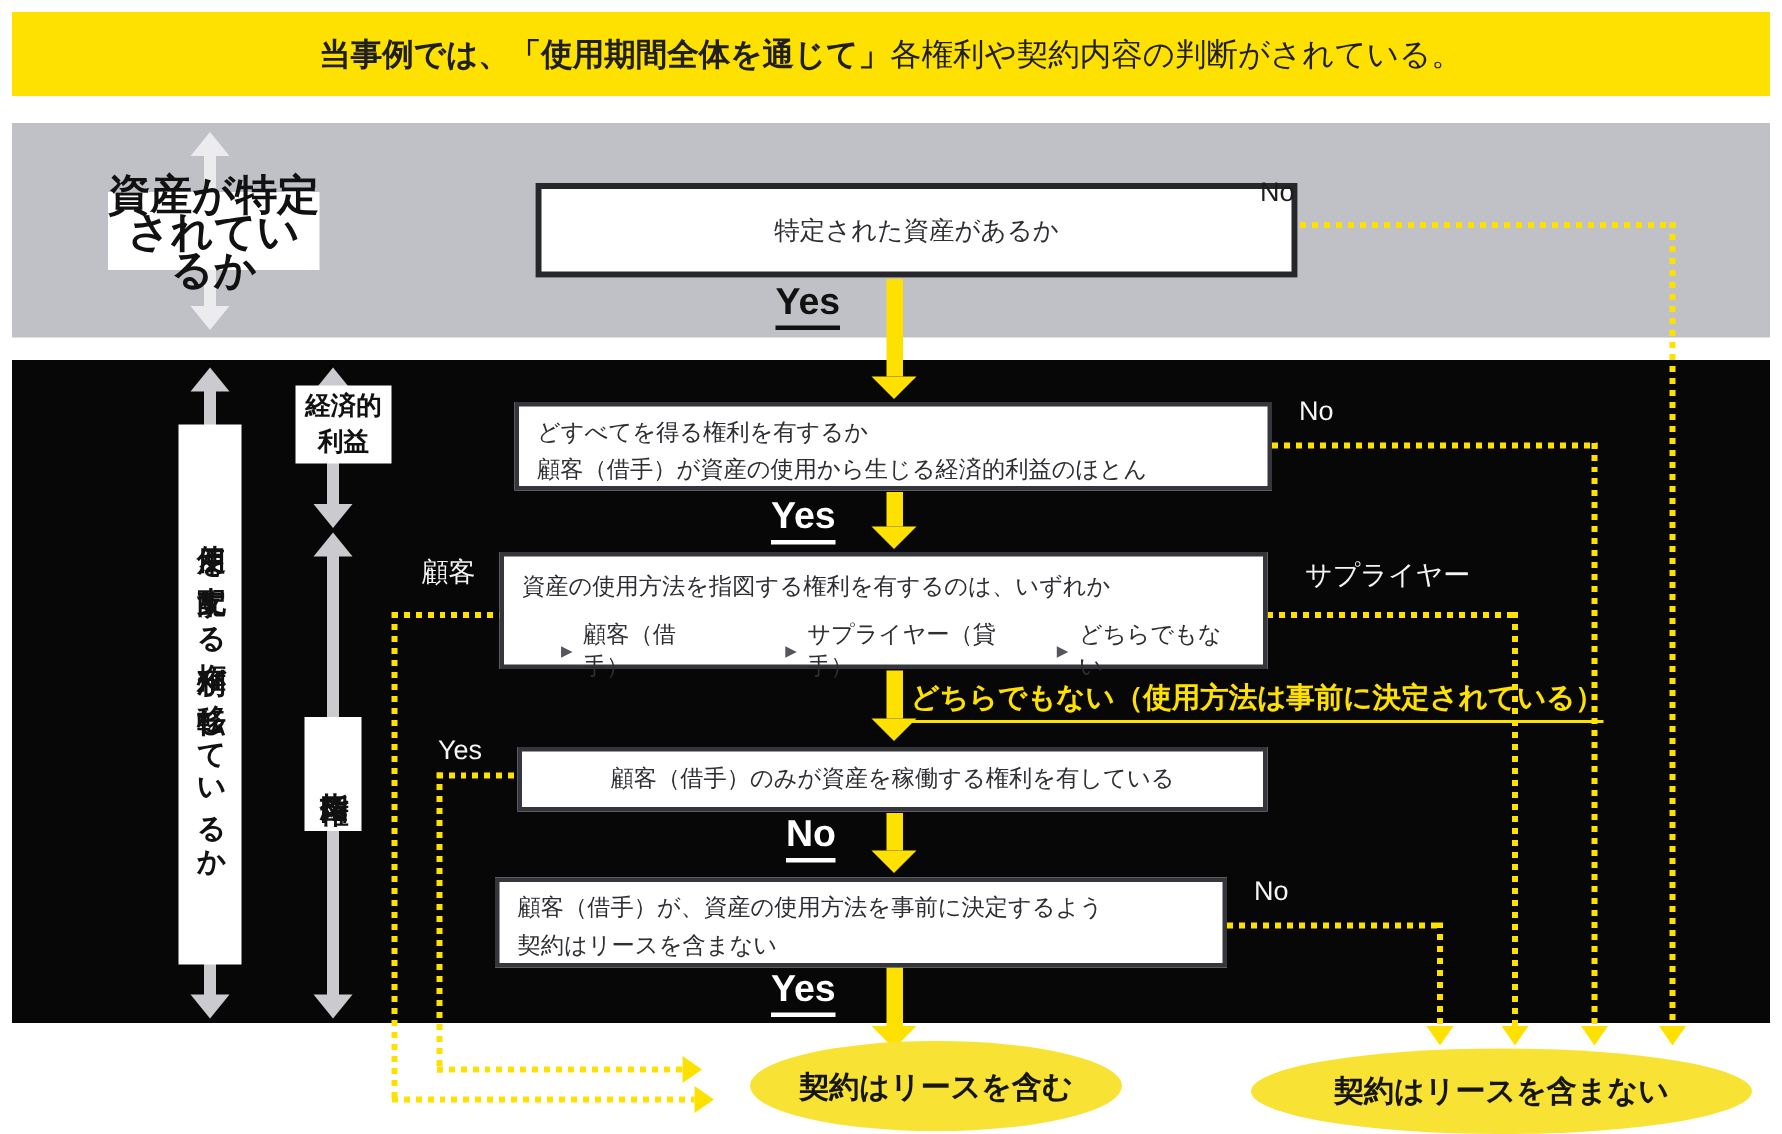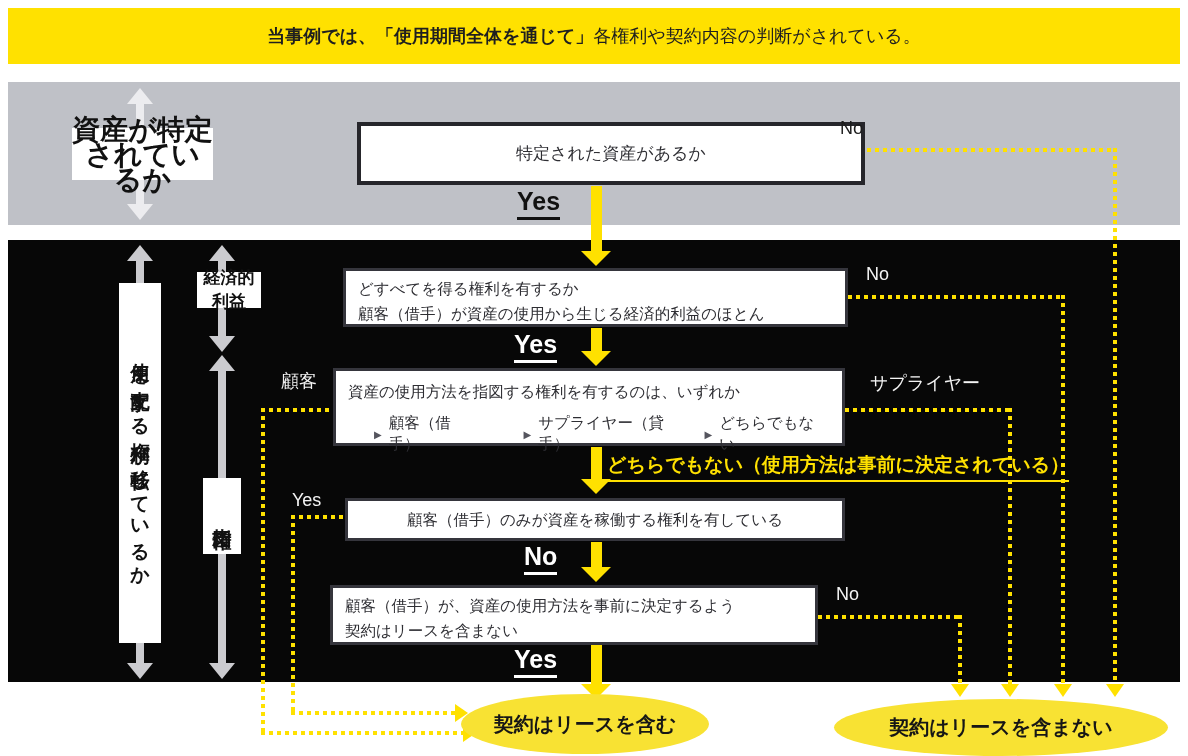--- a/index.html
+++ b/index.html
@@ -7,21 +7,21 @@
   #stage {
     position:relative; width:1188px; height:756px; overflow:hidden;
     background:#ffffff;
     font-family:"Liberation Sans","DejaVu Sans",sans-serif;
     color:#1f1f1f;
   }
   .abs { position:absolute; }
 
   
   .banner { left:8px; top:8px; width:1172px; height:56px; background:#FFE100;
-            display:flex; align-items:center; justify-content:center; font-size:18px; }
+            display:flex; align-items:center; justify-content:center; font-size:21px; }
   .banner b { font-weight:700; }
   .banner span.reg { font-weight:400; }
   .gray-band { left:8px; top:82px; width:1172px; height:143px; background:#BFC1C7; }
   .black-band { left:8px; top:240px; width:1172px; height:442px; background:#070707; }
 
   
   .varrow { position:absolute; width:26px; display:flex; flex-direction:column; align-items:center; }
   .vhead-up   { width:0; height:0; border-left:13px solid transparent; border-right:13px solid transparent; border-bottom:16px solid var(--c); }
   .vhead-down { width:0; height:0; border-left:13px solid transparent; border-right:13px solid transparent; border-top:16px solid var(--c); }
   .vstem { width:8px; flex:1; background:var(--c); margin-top:-2px; margin-bottom:-2px; }
@@ -101,21 +101,21 @@
     <div class="vstem"></div>
     <div class="vhead-down"></div>
   </div>
   <div class="abs side-label vertical-text" style="left:119px; top:283px; width:42px; height:360px; font-size:19px;">使用を支配する権利が移転しているか</div>
 
   <div class="varrow" style="--c:#CBCBCF; left:209px; top:245px; height:107px;">
     <div class="vhead-up"></div>
     <div class="vstem"></div>
     <div class="vhead-down"></div>
   </div>
-  <div class="abs side-label" style="left:197px; top:272px; width:64px; height:36px; font-size:17px; line-height:24px;">
+  <div class="abs side-label" style="left:197px; top:257px; width:64px; height:52px; font-size:17px; line-height:24px;">
     <div>
       <div>経済的</div>
       <div>利益</div>
     </div>
   </div>
 
   <div class="varrow" style="--c:#CBCBCF; left:209px; top:355px; height:324px;">
     <div class="vhead-up"></div>
     <div class="vstem"></div>
     <div class="vhead-down"></div>
@@ -214,20 +214,20 @@
   <div class="abs lbl white" style="left:281px; top:369px;">顧客</div>
   <div class="abs lbl white" style="left:870px; top:371px;">サプライヤー</div>
   <div class="abs predet" style="left:607px; top:452px;">どちらでもない（使用方法は事前に決定されている）</div>
 
   <div class="abs lbl white" style="left:292px; top:490px;">Yes</div>
   <div class="abs big-label white" style="left:524px; top:543px;">No</div>
 
   <div class="abs lbl white" style="left:836px; top:584px;">No</div>
   <div class="abs big-label white" style="left:514px; top:646px;">Yes</div>
 
-  <div class="ellipse" style="left:461px; top:694px; width:248px; height:60px;align-items:center;">
+  <div class="ellipse" style="left:500px; top:694px; width:248px; height:60px;align-items:center;">
     <span>契約はリースを含む</span>
   </div>
   <div class="ellipse" style="left:834px; top:699px; width:334px; height:57px;">
     <span>契約はリースを含まない</span>
   </div>
 
 </div>
 
 </body></html>

